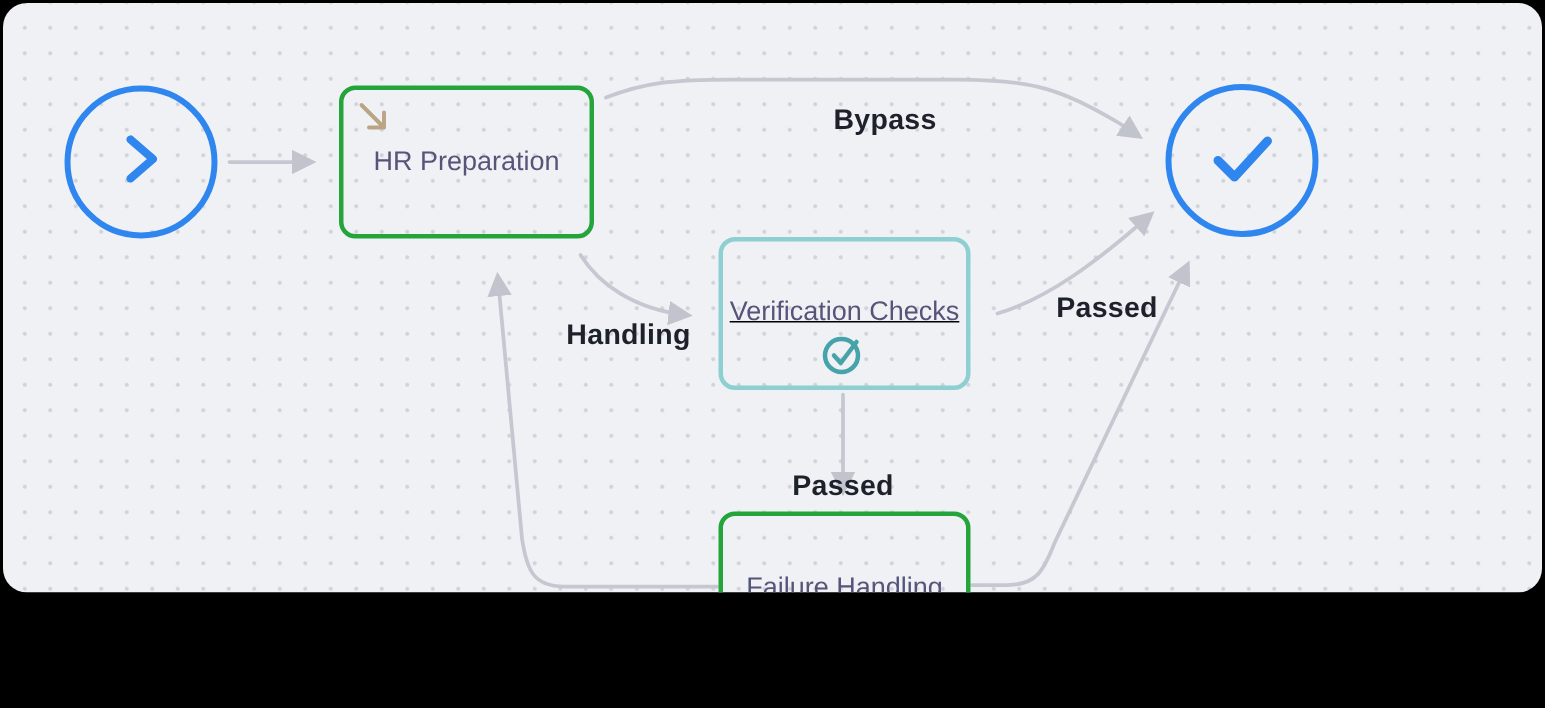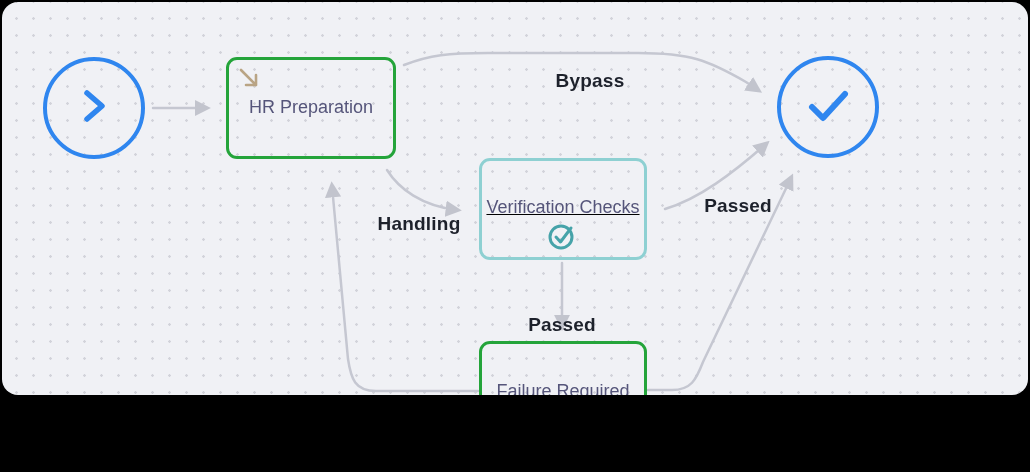--- a/index.html
+++ b/index.html
@@ -91,21 +91,21 @@
     <div class="node-label">Verification Checks</div>
     <span class="vc-icon">
       <svg width="32" height="30" viewBox="0 0 32 30">
         <circle cx="14" cy="16" r="11" fill="none" stroke="#46a3a9" stroke-width="3"></circle>
         <path d="M9,16 L13.5,21 L24,7" fill="none" stroke="#46a3a9" stroke-width="3" stroke-linecap="round" stroke-linejoin="round"></path>
       </svg>
     </span>
   </div>
 
   <div class="node-box green" style="left:477px; top:339px; width:168px; height:101px;">
-    <div class="node-label">Failure Required</div>
+    <div class="node-label">Failure Handling</div>
   </div>
 
   <div class="node-circle" style="left:775px; top:54px;">
     <span>
       <svg width="52" height="44" viewBox="-26 -22 52 44">
         <path d="M-16,2 L-5,13 L17,-11" fill="none" stroke="#2f86ef" stroke-width="6" stroke-linecap="round" stroke-linejoin="round"></path>
       </svg>
     </span>
   </div>
 

